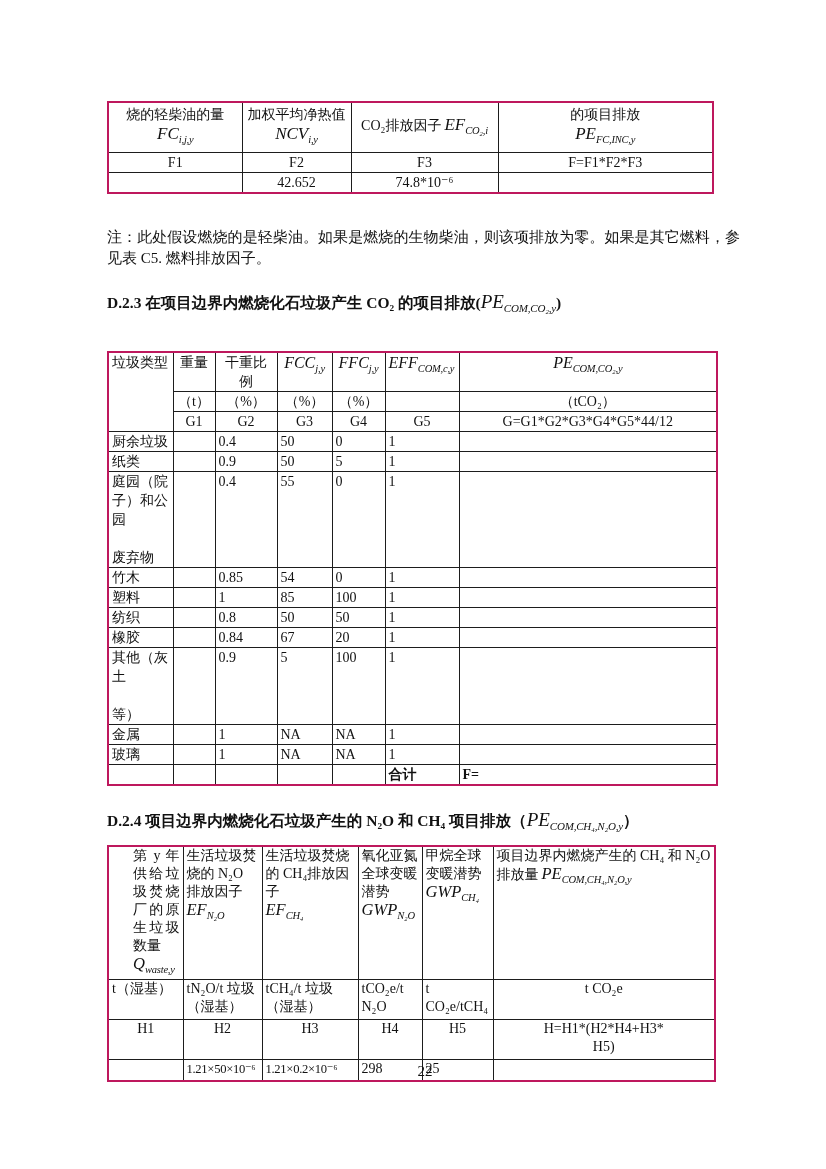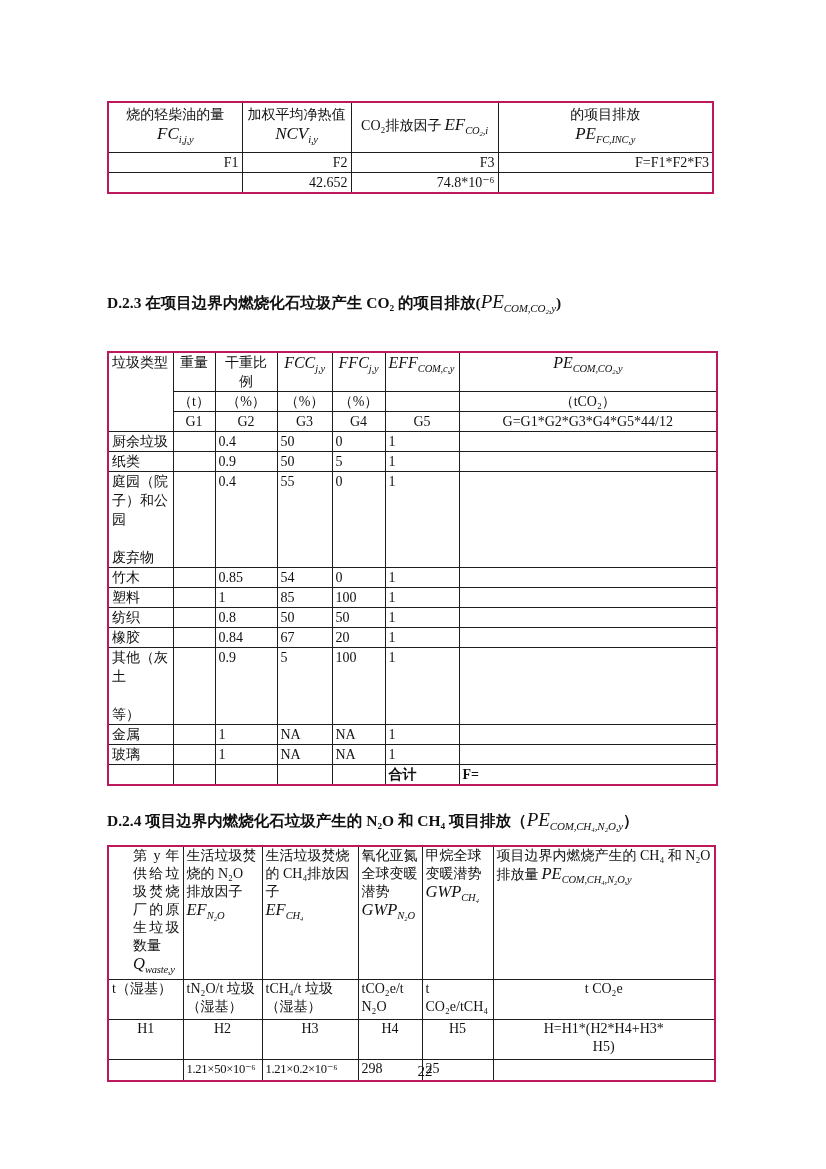--- a/index.html
+++ b/index.html
@@ -22,21 +22,21 @@
 
   
   .mv { font-family:"Liberation Serif","DejaVu Serif",serif; font-style:italic; font-weight:normal; font-size:17px; white-space:nowrap; }
   .mv sub { font-size:10.5px; font-style:italic; vertical-align:-4px; letter-spacing:-0.2px; }
   .mv-inline { margin-left:3px; }
 
   #table1 { position:absolute; left:107px; top:101px; width:605px; }
   #table1 td { text-align:center; }
   #table1 .hrow td { height:50px; vertical-align:middle; }
   #table1 .urow td { height:19px; }
-  #table1 .vrow td, #table1 .valrow td { height:18px;text-align:right; }
+  #table1 .vrow td, #table1 .valrow td { height:18px; }
 
   #note { position:absolute; left:107px; top:227px; width:633px; font-size:15px; line-height:20.5px; text-align:justify; }
 
   .heading { position:absolute; left:107px; font-size:15.5px; font-weight:bold; }
   .heading .mv { font-size:19px; }
   .heading .mv sub { font-size:11px; }
   #h-d23 { top:291px; }
   #h-d24 { top:809px; }
 
   #table2 { position:absolute; left:107px; top:351px; width:609px; }
@@ -95,20 +95,21 @@
     </tr>
     <tr class="valrow">
       <td></td>
       <td>42.652</td>
       <td>74.8*10⁻⁶</td>
       <td></td>
     </tr>
   </tbody>
     </table>
 
+  <div id="note">注：此处假设燃烧的是轻柴油。如果是燃烧的生物柴油，则该项排放为零。如果是其它燃料，参见表 C5. 燃料排放因子。</div>
 
   <div id="h-d23" class="heading">
     <span>D.2.3 在项目边界内燃烧化石垃圾产生 CO₂ 的项目排放(</span><span class="mv"><i>PE</i><sub>COM,CO₂,y</sub></span><span>)</span>
   </div>
 
   <table id="table2">
     <colgroup>
         <col style="width:65px">
         <col style="width:42px">
         <col style="width:62px">

